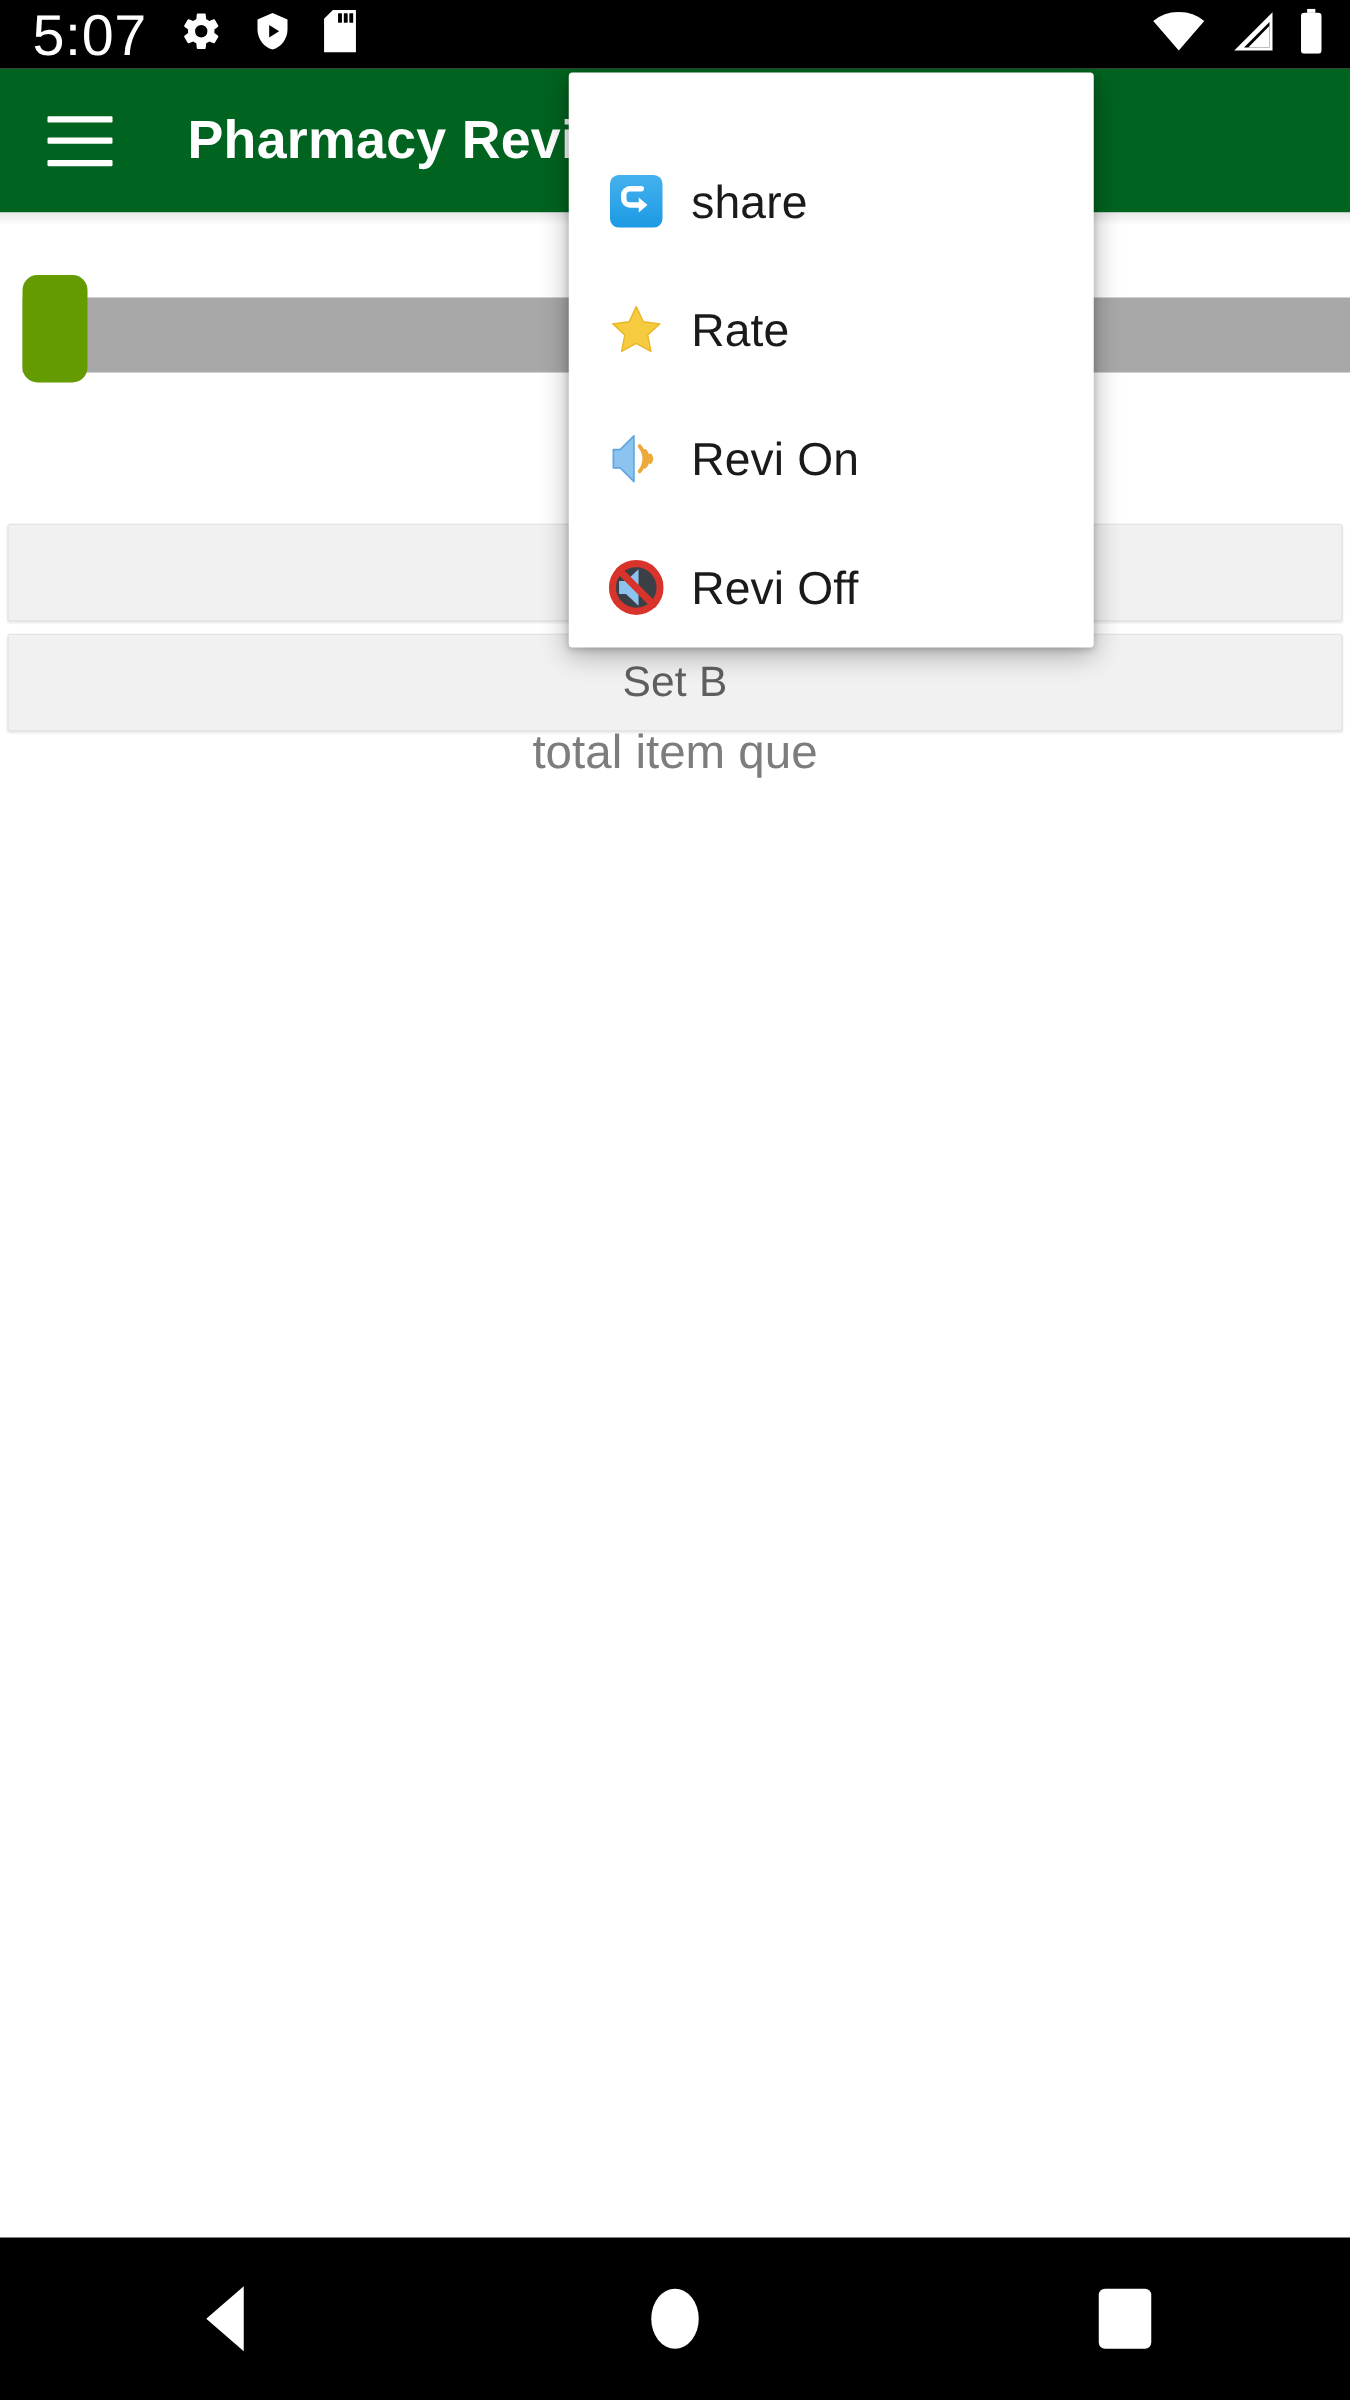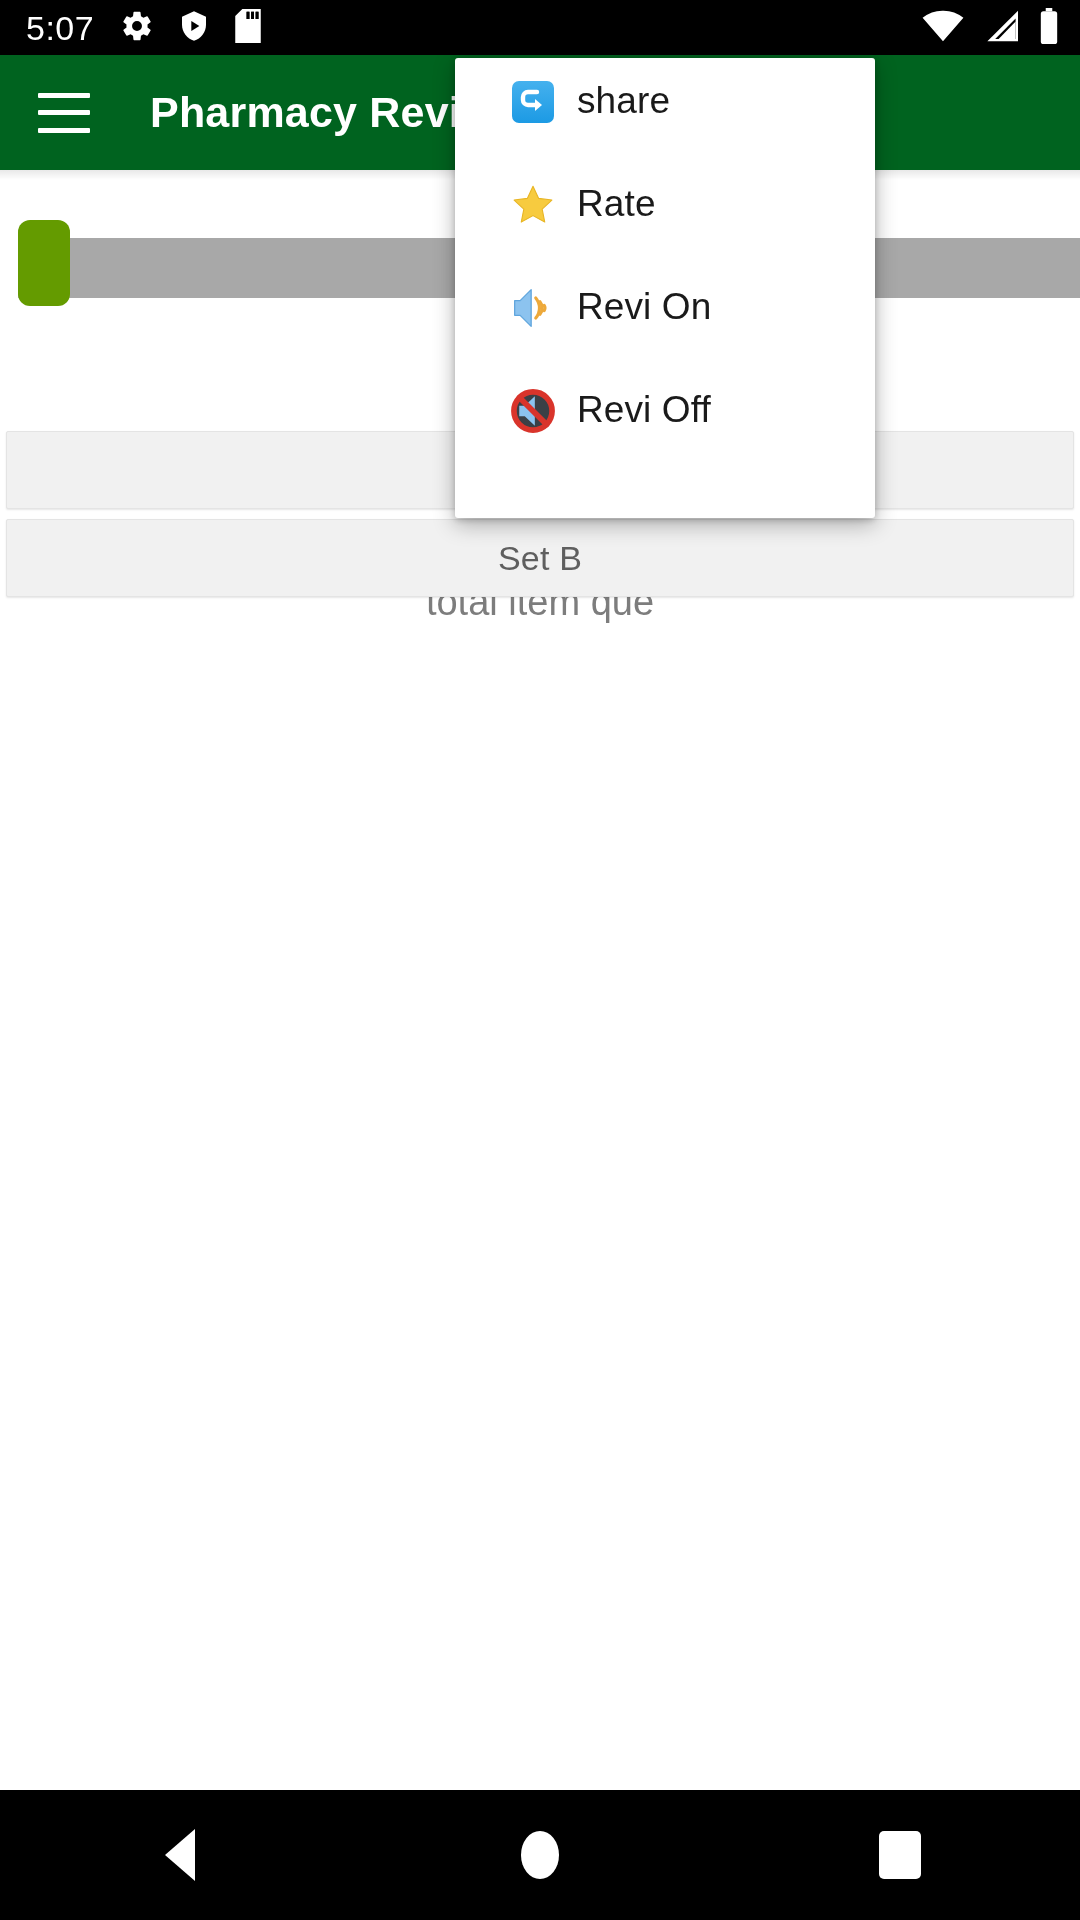--- a/index.html
+++ b/index.html
@@ -11,21 +11,21 @@
   }
   #screen { position:relative; width:1080px; height:1920px; background:#ffffff; }
 
   
   .status-bar {
     position:absolute; top:0; left:0; width:1080px; height:55px;
     background:#000000; display:flex; align-items:center;
     padding:0 20px 0 26px;
   }
   .status-time {
-    color:#ffffff; font-size:34px; font-weight:400; letter-spacing:0.5px;
+    color:#ffffff; font-size:46px; font-weight:400; letter-spacing:0.5px;
     line-height:1;
   }
   .status-left-icons { display:flex; align-items:center; gap:24px; margin-left:26px; }
   .status-right-icons {
     margin-left:auto; display:flex; align-items:center; gap:18px;
   }
   .sb-icon { display:block; }
 
   
   .app-bar {
@@ -72,21 +72,21 @@
 
   .total-label {
     position:absolute; top:411px; left:0; width:1080px;
     text-align:center; color:#7d7d7d; font-size:38px;
     white-space:nowrap;
   }
   
 
   
   .set-list {
-    position:absolute; top:261px; left:0; width:1080px;
+    position:absolute; top:249px; left:0; width:1080px;
   }
   .set-item {
     position:relative;
     margin:0 6px 10px 6px;
     height:78px;
     background:#f1f1f1;
     border:1px solid #e4e4e4;
     border-radius:2px;
     display:flex; align-items:center; justify-content:center;
     box-shadow:0 1px 2px rgba(0,0,0,0.10);
@@ -98,23 +98,23 @@
   
   .popup {
     position:absolute; top:58px; left:455px; width:420px;
     background:#ffffff;
     border-radius:3px;
     box-shadow:0 6px 22px rgba(0,0,0,0.30), 0 2px 6px rgba(0,0,0,0.18);
     padding:22px 0 26px 0;
     z-index:40;
   }
   .popup-item {
-    display:flex; align-items:flex-start;
+    display:flex; align-items:flex-end;
     height:103px;
-    padding-left:56px;
+    padding-left:32px;
     cursor:pointer;
   }
   .popup-icon {
     width:44px; height:44px; flex:0 0 auto;
     margin-right:22px;
     position:relative;
     display:flex; align-items:center; justify-content:center;
   }
   .popup-label {
     font-size:37px; color:#1a1a1a; letter-spacing:0.1px;

